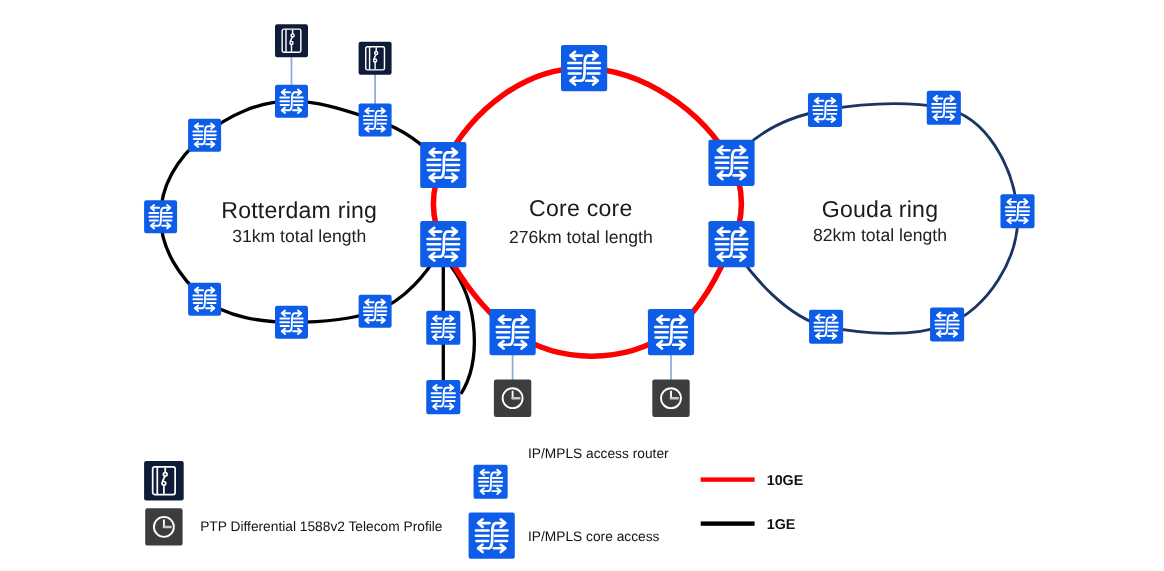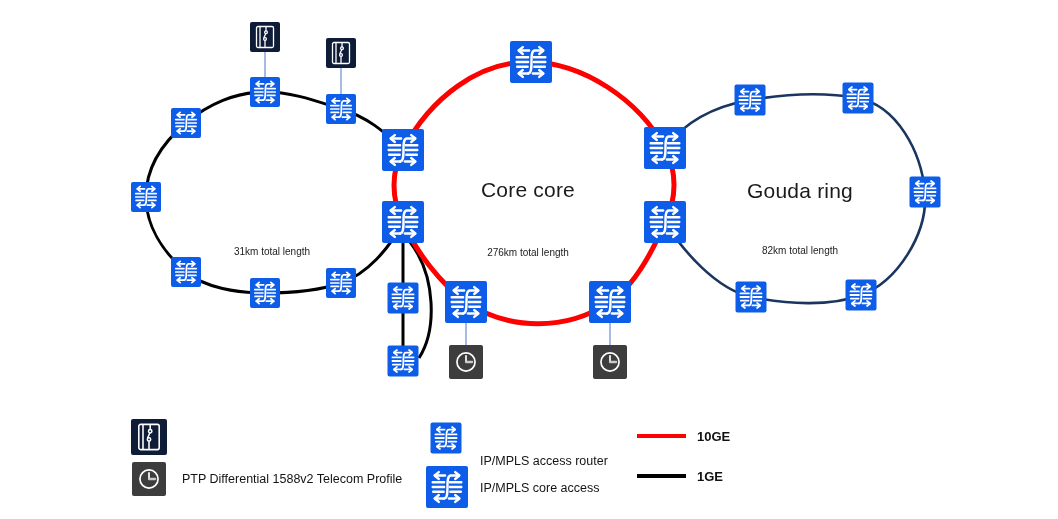--- a/index.html
+++ b/index.html
@@ -24,21 +24,21 @@
   .lg{width:42px;height:42px;}
   .sq36{width:36px;height:36px;}
   .sq34{width:34px;height:34px;}
   .glyph{width:100%;height:100%;display:block;}
   .ring-title{
     position:absolute;transform:translate(-50%,-50%);
     font-size:21px;color:#1b1b1b;white-space:nowrap;letter-spacing:.2px;
   }
   .ring-sub{
     position:absolute;transform:translate(-50%,-50%);
-    font-size:10px;color:#222;white-space:nowrap;margin-top:35px;
+    font-size:16px;color:#222;white-space:nowrap;
   }
   .lgd-label{
     position:absolute;transform:translate(0,-50%);
     font-size:12.5px;color:#141414;white-space:nowrap;
   }
   .lgd-line{position:absolute;height:4px;width:49px;transform:translate(0,-50%);}
   .lgd-line.red{background:#fe0000;}
   .lgd-line.black{background:#000000;}
   .lgd-speed{
     position:absolute;transform:translate(0,-50%);
@@ -226,20 +226,21 @@
       <svg class="glyph">
         <use href="#ic-router"></use>
       </svg>
     </div>
   <div class="node router md" style="left:861px;top:295px">
       <svg class="glyph">
         <use href="#ic-router"></use>
       </svg>
     </div>
 
+  <div class="ring-title" style="left:272px;top:192px">Rotterdam ring</div>
   <div class="ring-sub" style="left:272px;top:216px">31km total length</div>
   <div class="ring-title" style="left:528px;top:190px">Core core</div>
   <div class="ring-sub" style="left:528px;top:217px">276km total length</div>
   <div class="ring-title" style="left:800px;top:191px">Gouda ring</div>
   <div class="ring-sub" style="left:800px;top:215px">82km total length</div>
 
   <div class="node breaker sq36" style="left:149px;top:437px">
       <svg class="glyph">
         <use href="#ic-breaker"></use>
       </svg>
@@ -250,21 +251,21 @@
         <use href="#ic-clock"></use>
       </svg>
     </div>
   <div class="lgd-label" style="left:182px;top:479px">PTP Differential 1588v2 Telecom Profile</div>
 
   <div class="node router md" style="left:446px;top:438px">
       <svg class="glyph">
         <use href="#ic-router"></use>
       </svg>
     </div>
-  <div class="lgd-label" style="left:480px;top:461px">IP/MPLS access router</div>
+  <div class="lgd-label" style="left:480px;top:412px">IP/MPLS access router</div>
 
   <div class="node router lg" style="left:447px;top:487px">
       <svg class="glyph">
         <use href="#ic-router"></use>
       </svg>
     </div>
   <div class="lgd-label" style="left:480px;top:488px">IP/MPLS core access</div>
 
   <div class="lgd-line red" style="left:637px;top:436px"></div>
   <div class="lgd-speed" style="left:697px;top:436px">10GE</div>

